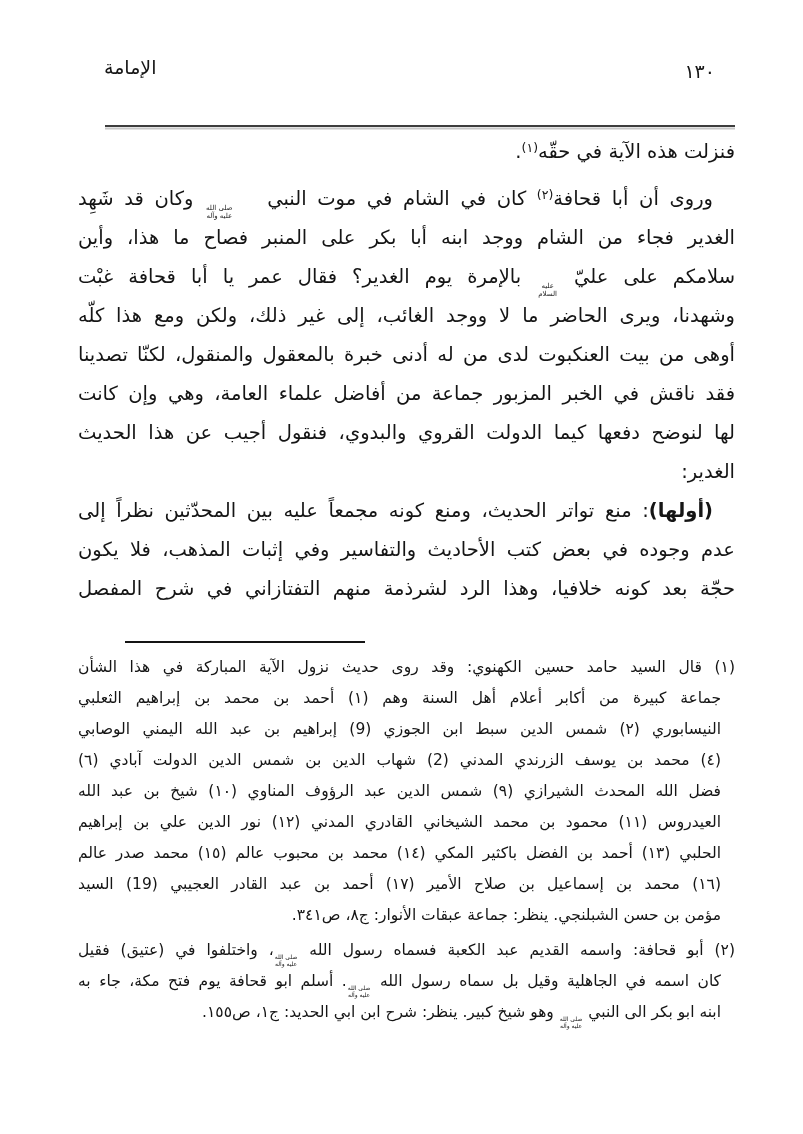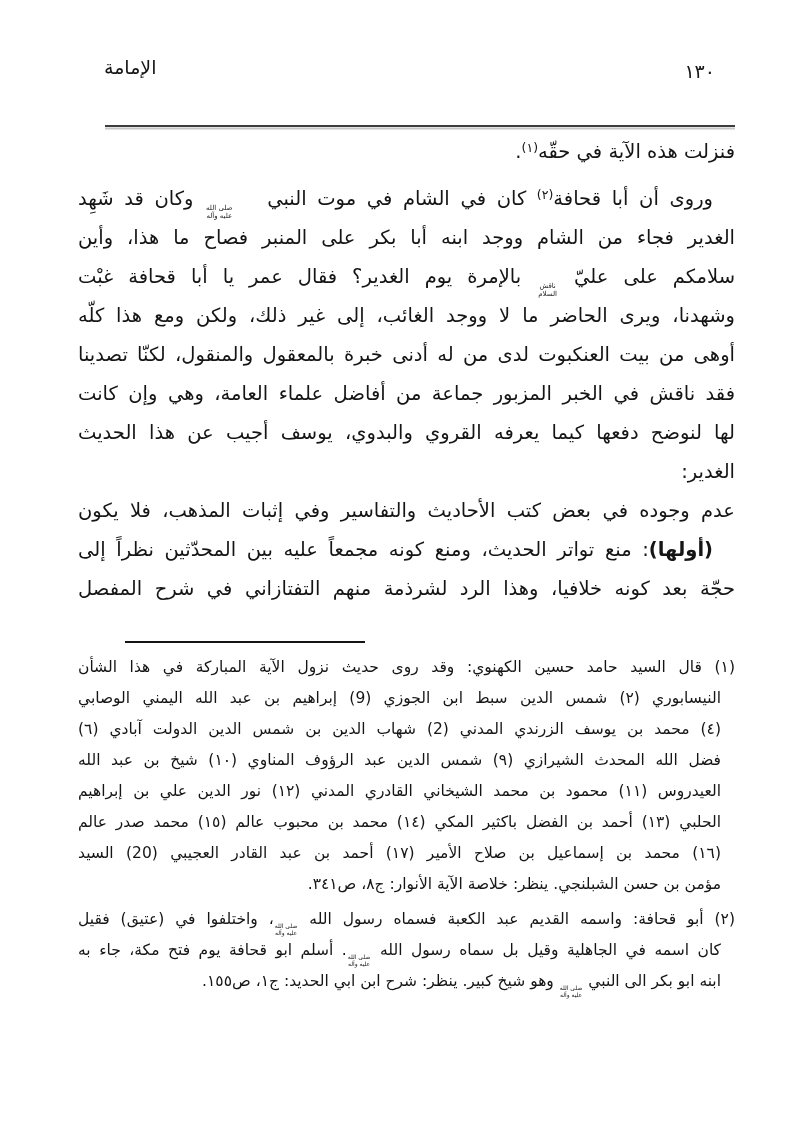--- a/index.html
+++ b/index.html
@@ -72,47 +72,48 @@
       <div class="para">
         <div class="bline first end">فنزلت هذه الآية في حقّه<sup class="fnref">(١)</sup>.</div>
       </div>
       <div class="para indent">
         <div class="bline first">وروى أن أبا قحافة<sup class="fnref">(٢)</sup> كان في الشام في موت النبي <span class="hon">
             <span>صلى الله</span>
             <span>عليه وآله</span>
           </span> وكان قد شَهِد</div>
         <div class="bline">الغدير فجاء من الشام ووجد ابنه أبا بكر على المنبر فصاح ما هذا، وأين</div>
         <div class="bline">سلامكم على عليّ <span class="hon">
-            <span>ناقش</span>
+            <span>عليه</span>
             <span>السلام</span>
           </span> بالإمرة يوم الغدير؟ فقال عمر يا أبا قحافة غبْت</div>
         <div class="bline">وشهدنا، ويرى الحاضر ما لا ووجد الغائب، إلى غير ذلك، ولكن ومع هذا كلّه</div>
         <div class="bline">أوهى من بيت العنكبوت لدى من له أدنى خبرة بالمعقول والمنقول، لكنّا تصدينا</div>
         <div class="bline">فقد ناقش في الخبر المزبور جماعة من أفاضل علماء العامة، وهي وإن كانت</div>
-        <div class="bline">لها لنوضح دفعها كيما يعرفه القروي والبدوي، يوسف أجيب عن هذا الحديث</div>
+        <div class="bline">لها لنوضح دفعها كيما الدولت القروي والبدوي، فنقول أجيب عن هذا الحديث</div>
         <div class="bline end">الغدير:</div>
       </div>
       <div class="para indent p3">
+        <div class="bline first"><b class="lead">(أولها)</b>: منع تواتر الحديث، ومنع كونه مجمعاً عليه بين المحدّثين نظراً إلى</div>
         <div class="bline">عدم وجوده في بعض كتب الأحاديث والتفاسير وفي إثبات المذهب، فلا يكون</div>
-        <div class="bline first"><b class="lead">(أولها)</b>: منع تواتر الحديث، ومنع كونه مجمعاً عليه بين المحدّثين نظراً إلى</div>
         <div class="bline">حجّة بعد كونه خلافيا، وهذا الرد لشرذمة منهم التفتازاني في شرح المفصل</div>
       </div>
     </div>
 
   <div class="fnsep"></div>
   <div class="footnotes" id="footnotes-container">
       <div class="footnote">
         <div class="fline first">(١) قال السيد حامد حسين الكهنوي: وقد روى حديث نزول الآية المباركة في هذا الشأن</div>
+        <div class="fline">جماعة كبيرة من أكابر أعلام أهل السنة وهم (١) أحمد بن محمد بن إبراهيم الثعلبي</div>
         <div class="fline">النيسابوري (٢) شمس الدين سبط ابن الجوزي (9) إبراهيم بن عبد الله اليمني الوصابي</div>
         <div class="fline">(٤) محمد بن يوسف الزرندي المدني (2) شهاب الدين بن شمس الدين الدولت آبادي (٦)</div>
         <div class="fline">فضل الله المحدث الشيرازي (٩) شمس الدين عبد الرؤوف المناوي (١٠) شيخ بن عبد الله</div>
         <div class="fline">العيدروس (١١) محمود بن محمد الشيخاني القادري المدني (١٢) نور الدين علي بن إبراهيم</div>
         <div class="fline">الحلبي (١٣) أحمد بن الفضل باكثير المكي (١٤) محمد بن محبوب عالم (١٥) محمد صدر عالم</div>
-        <div class="fline">(١٦) محمد بن إسماعيل بن صلاح الأمير (١٧) أحمد بن عبد القادر العجيبي (20) السيد</div>
-        <div class="fline last">مؤمن بن حسن الشبلنجي. ينظر: خلاصة الآية الأنوار: ج٨، ص٣٤١.</div>
+        <div class="fline">(١٦) محمد بن إسماعيل بن صلاح الأمير (١٧) أحمد بن عبد القادر العجيبي (19) السيد</div>
+        <div class="fline last">مؤمن بن حسن الشبلنجي. ينظر: جماعة عبقات الأنوار: ج٨، ص٣٤١.</div>
       </div>
       <div class="footnote">
         <div class="fline first">(٢) أبو قحافة: واسمه القديم عبد الكعبة فسماه رسول الله <span class="hon">
             <span>صلى الله</span>
             <span>عليه وآله</span>
           </span>، واختلفوا في (عتيق) فقيل</div>
         <div class="fline">كان اسمه في الجاهلية وقيل بل سماه رسول الله <span class="hon">
             <span>صلى الله</span>
             <span>عليه وآله</span>
           </span>. أسلم ابو قحافة يوم فتح مكة، جاء به</div>

